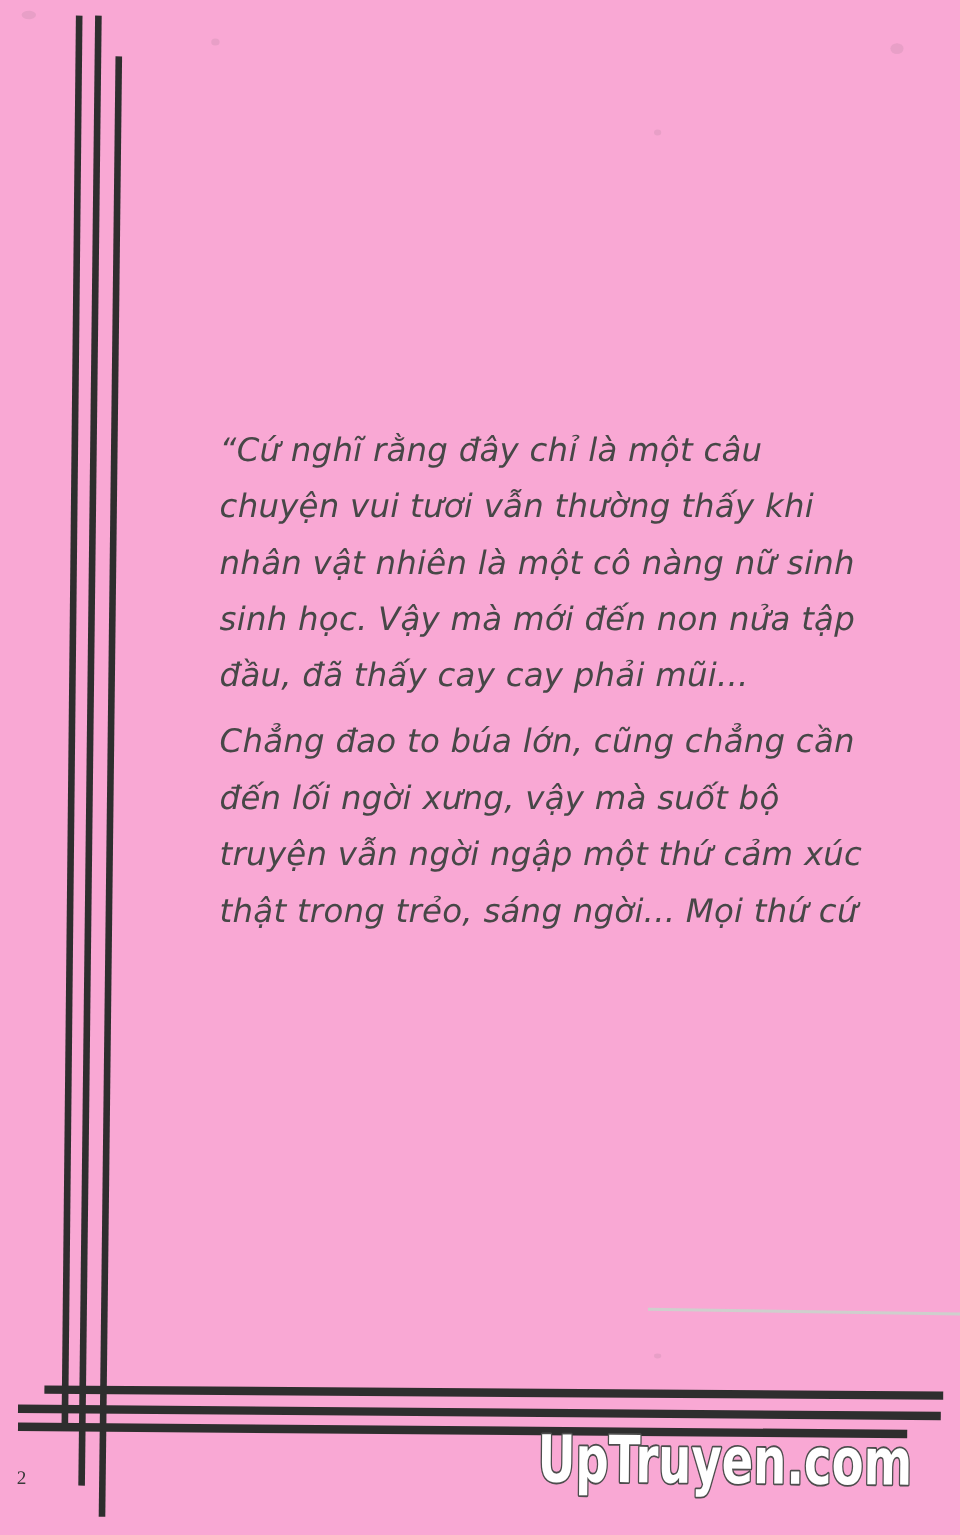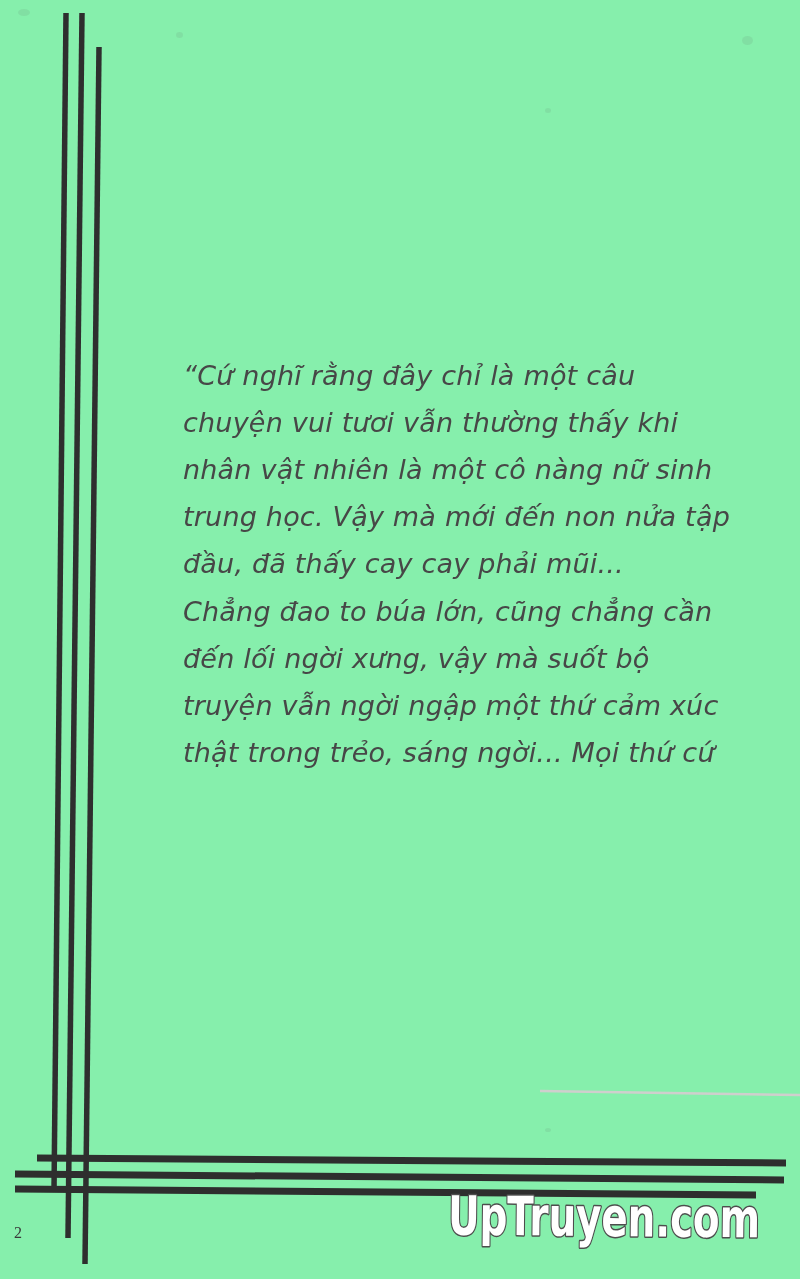--- a/index.html
+++ b/index.html
@@ -2,21 +2,21 @@
 <html><head>
 <meta charset="utf-8">
 <style>
   html, body { margin: 0; padding: 0; }
   body { background: #ffffff; }
 
   .page {
     position: relative;
     width: 800px;
     height: 1279px;
-    background: #86efac;
+    background: #f9a8d4;
     overflow: hidden;
     font-family: "DejaVu Sans", sans-serif;
   }
 
   .deco-lines {
     position: absolute;
     left: 0; top: 0;
     width: 800px; height: 1279px;
   }
 
@@ -24,21 +24,21 @@
     position: absolute;
     left: 183px;
     top: 352px;
     width: 505px;
     font-style: italic;
     font-size: 27px;
     line-height: 47px;
     letter-spacing: 0.2px;
     color: #474747;
   }
-  .quote .para + .para { margin-top: 1px; }
+  .quote .para + .para { margin-top: 8px; }
   .quote .qline { white-space: nowrap; }
 
   .pagenum {
     position: absolute;
     left: 14px;
     top: 1224px;
     font-family: "Liberation Serif", serif;
     font-size: 16px;
     color: #3a3a3a;
   }
@@ -74,21 +74,21 @@
     <line x1="37" y1="1158" x2="786" y2="1163" stroke-width="7" stroke="#2e2e2e"></line>
     <line x1="15" y1="1174" x2="784" y2="1180" stroke-width="7" stroke="#2e2e2e"></line>
     <line x1="15" y1="1189" x2="756" y2="1195" stroke-width="7" stroke="#2e2e2e"></line>
   </svg>
 
   <div class="quote">
     <div class="para">
       <div class="qline">“Cứ nghĩ rằng đây chỉ là một câu</div>
       <div class="qline">chuyện vui tươi vẫn thường thấy khi</div>
       <div class="qline">nhân vật nhiên là một cô nàng nữ sinh</div>
-      <div class="qline">trung học. Vậy mà mới đến non nửa tập</div>
+      <div class="qline">sinh học. Vậy mà mới đến non nửa tập</div>
       <div class="qline">đầu, đã thấy cay cay phải mũi...</div>
     </div>
     <div class="para">
       <div class="qline">Chẳng đao to búa lớn, cũng chẳng cần</div>
       <div class="qline">đến lối ngời xưng, vậy mà suốt bộ</div>
       <div class="qline">truyện vẫn ngời ngập một thứ cảm xúc</div>
       <div class="qline">thật trong trẻo, sáng ngời... Mọi thứ cứ</div>
     </div>
   </div>
 

